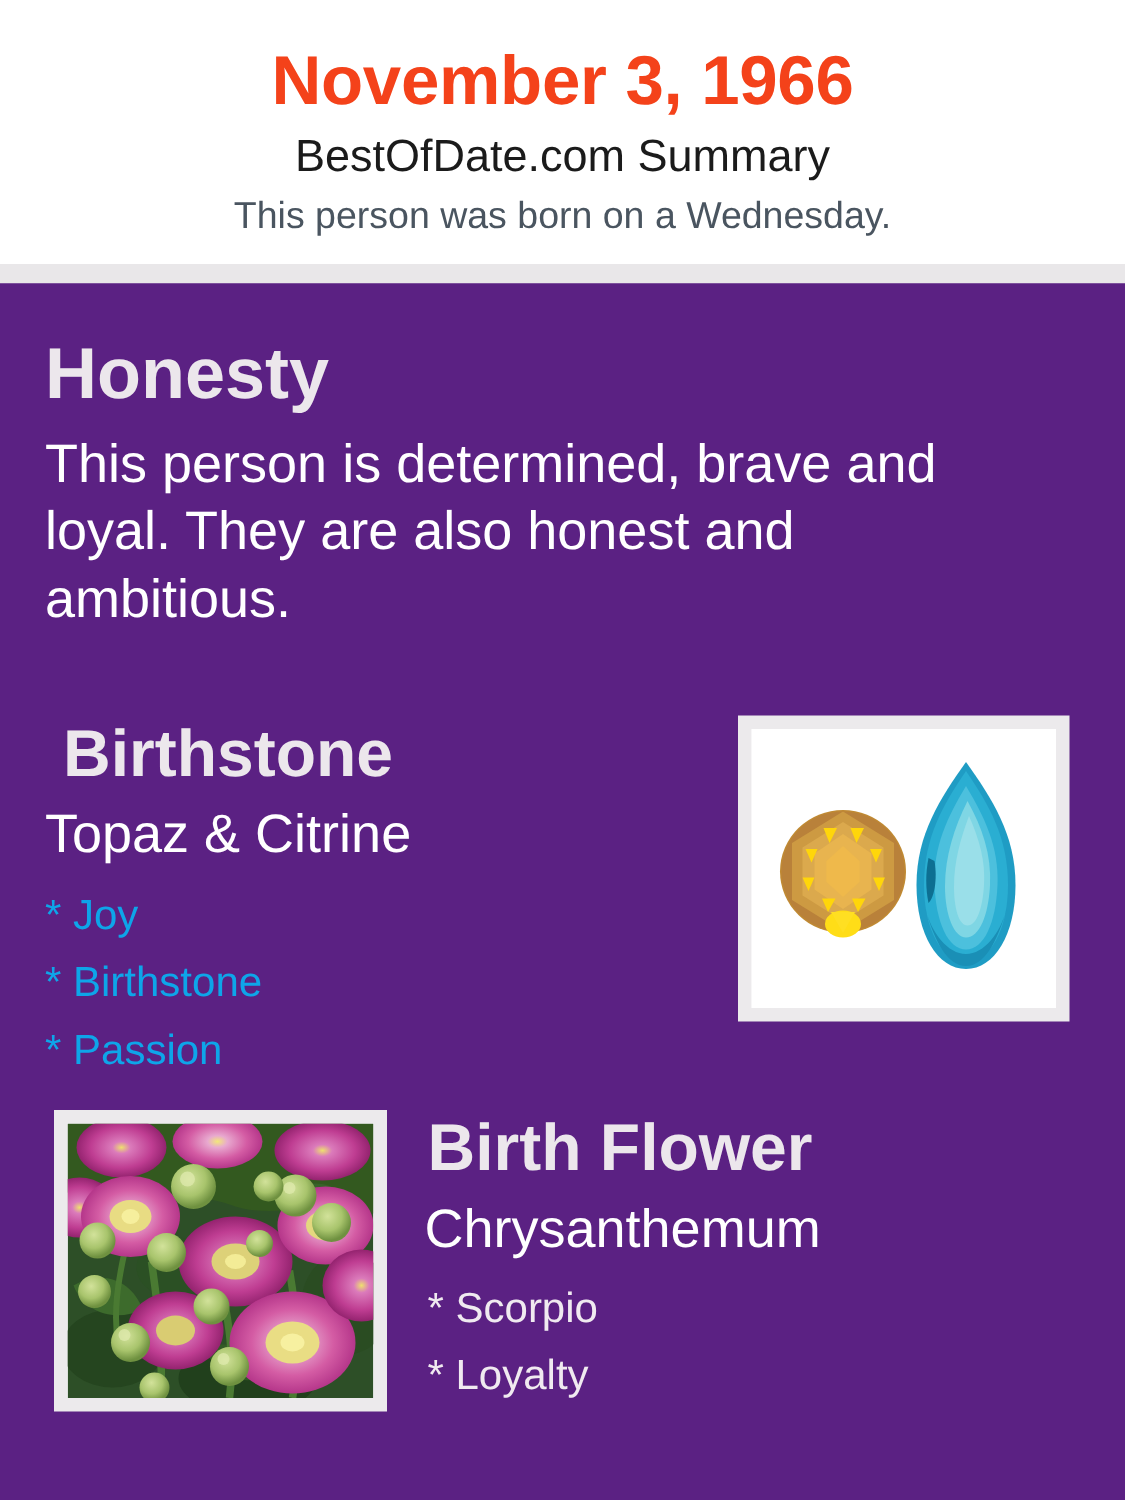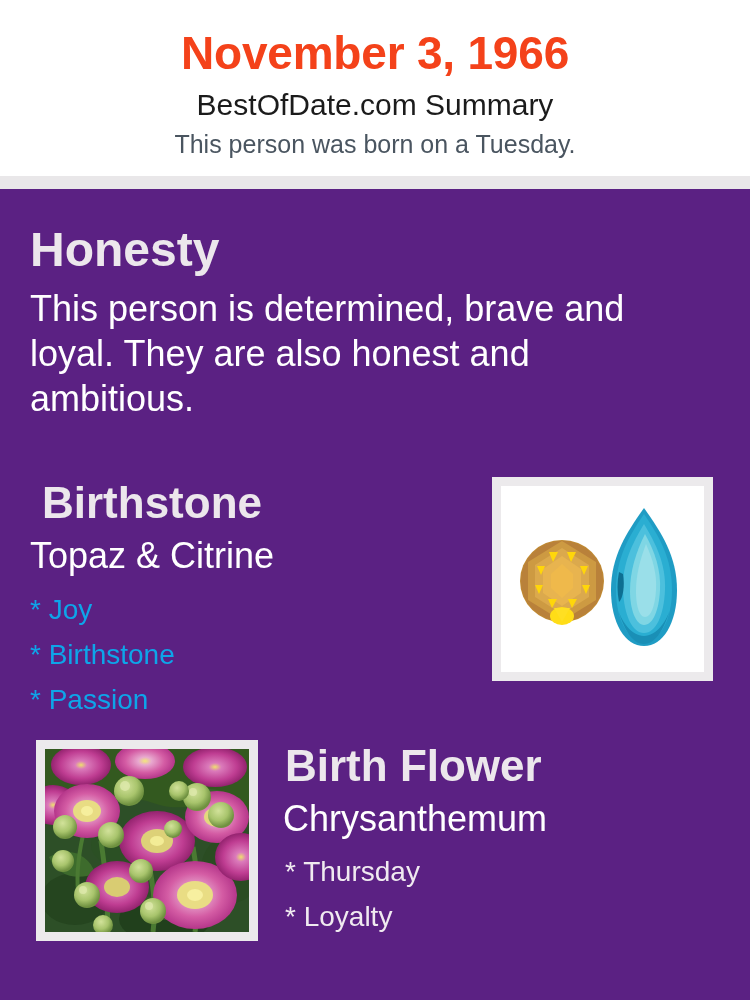--- a/index.html
+++ b/index.html
@@ -214,21 +214,21 @@
   }
 </style>
 </head>
 <body>
 
 <div id="card">
 
   <div class="header">
     <div class="header-date">November 3, 1966</div>
     <div class="header-site">BestOfDate.com Summary</div>
-    <div class="header-weekday">This person was born on a Tuesday.</div>
+    <div class="header-weekday">This person was born on a Wednesday.</div>
   </div>
   <div class="header-rule"></div>
 
   <div class="panel">
 
     <div class="zodiac-title">Honesty</div>
     <div class="zodiac-desc">This person is determined, brave and loyal. They are also honest and ambitious.</div>
 
     <div class="stone-title">Birthstone</div>
     <div class="stone-name">Topaz &amp; Citrine</div>
@@ -278,21 +278,21 @@
             <path d="M143 150 C131 150 120 136 116 120 C122 142 131 158 143 158
                      C155 158 164 142 170 120 C166 136 155 150 143 150 Z" fill="#1a8fb6"></path>
           </g>
         </svg>
       </div>
     </div>
 
     <div class="flower-title">Birth Flower</div>
     <div class="flower-name">Chrysanthemum</div>
     <div class="flower-traits">
-      <div class="trait">* Thursday</div>
+      <div class="trait">* Scorpio</div>
       <div class="trait">* Loyalty</div>
     </div>
 
     <div class="photo-frame" id="flower-frame">
       <div class="photo-inner">
         <svg class="photo-svg" viewBox="0 0 204 183" preserveAspectRatio="none">
           <defs>
             <radialGradient id="bloomA" cx="50%" cy="50%" r="50%">
               <stop offset="0%" stop-color="#f2e87a"></stop>
               <stop offset="22%" stop-color="#e8a9cf"></stop>

